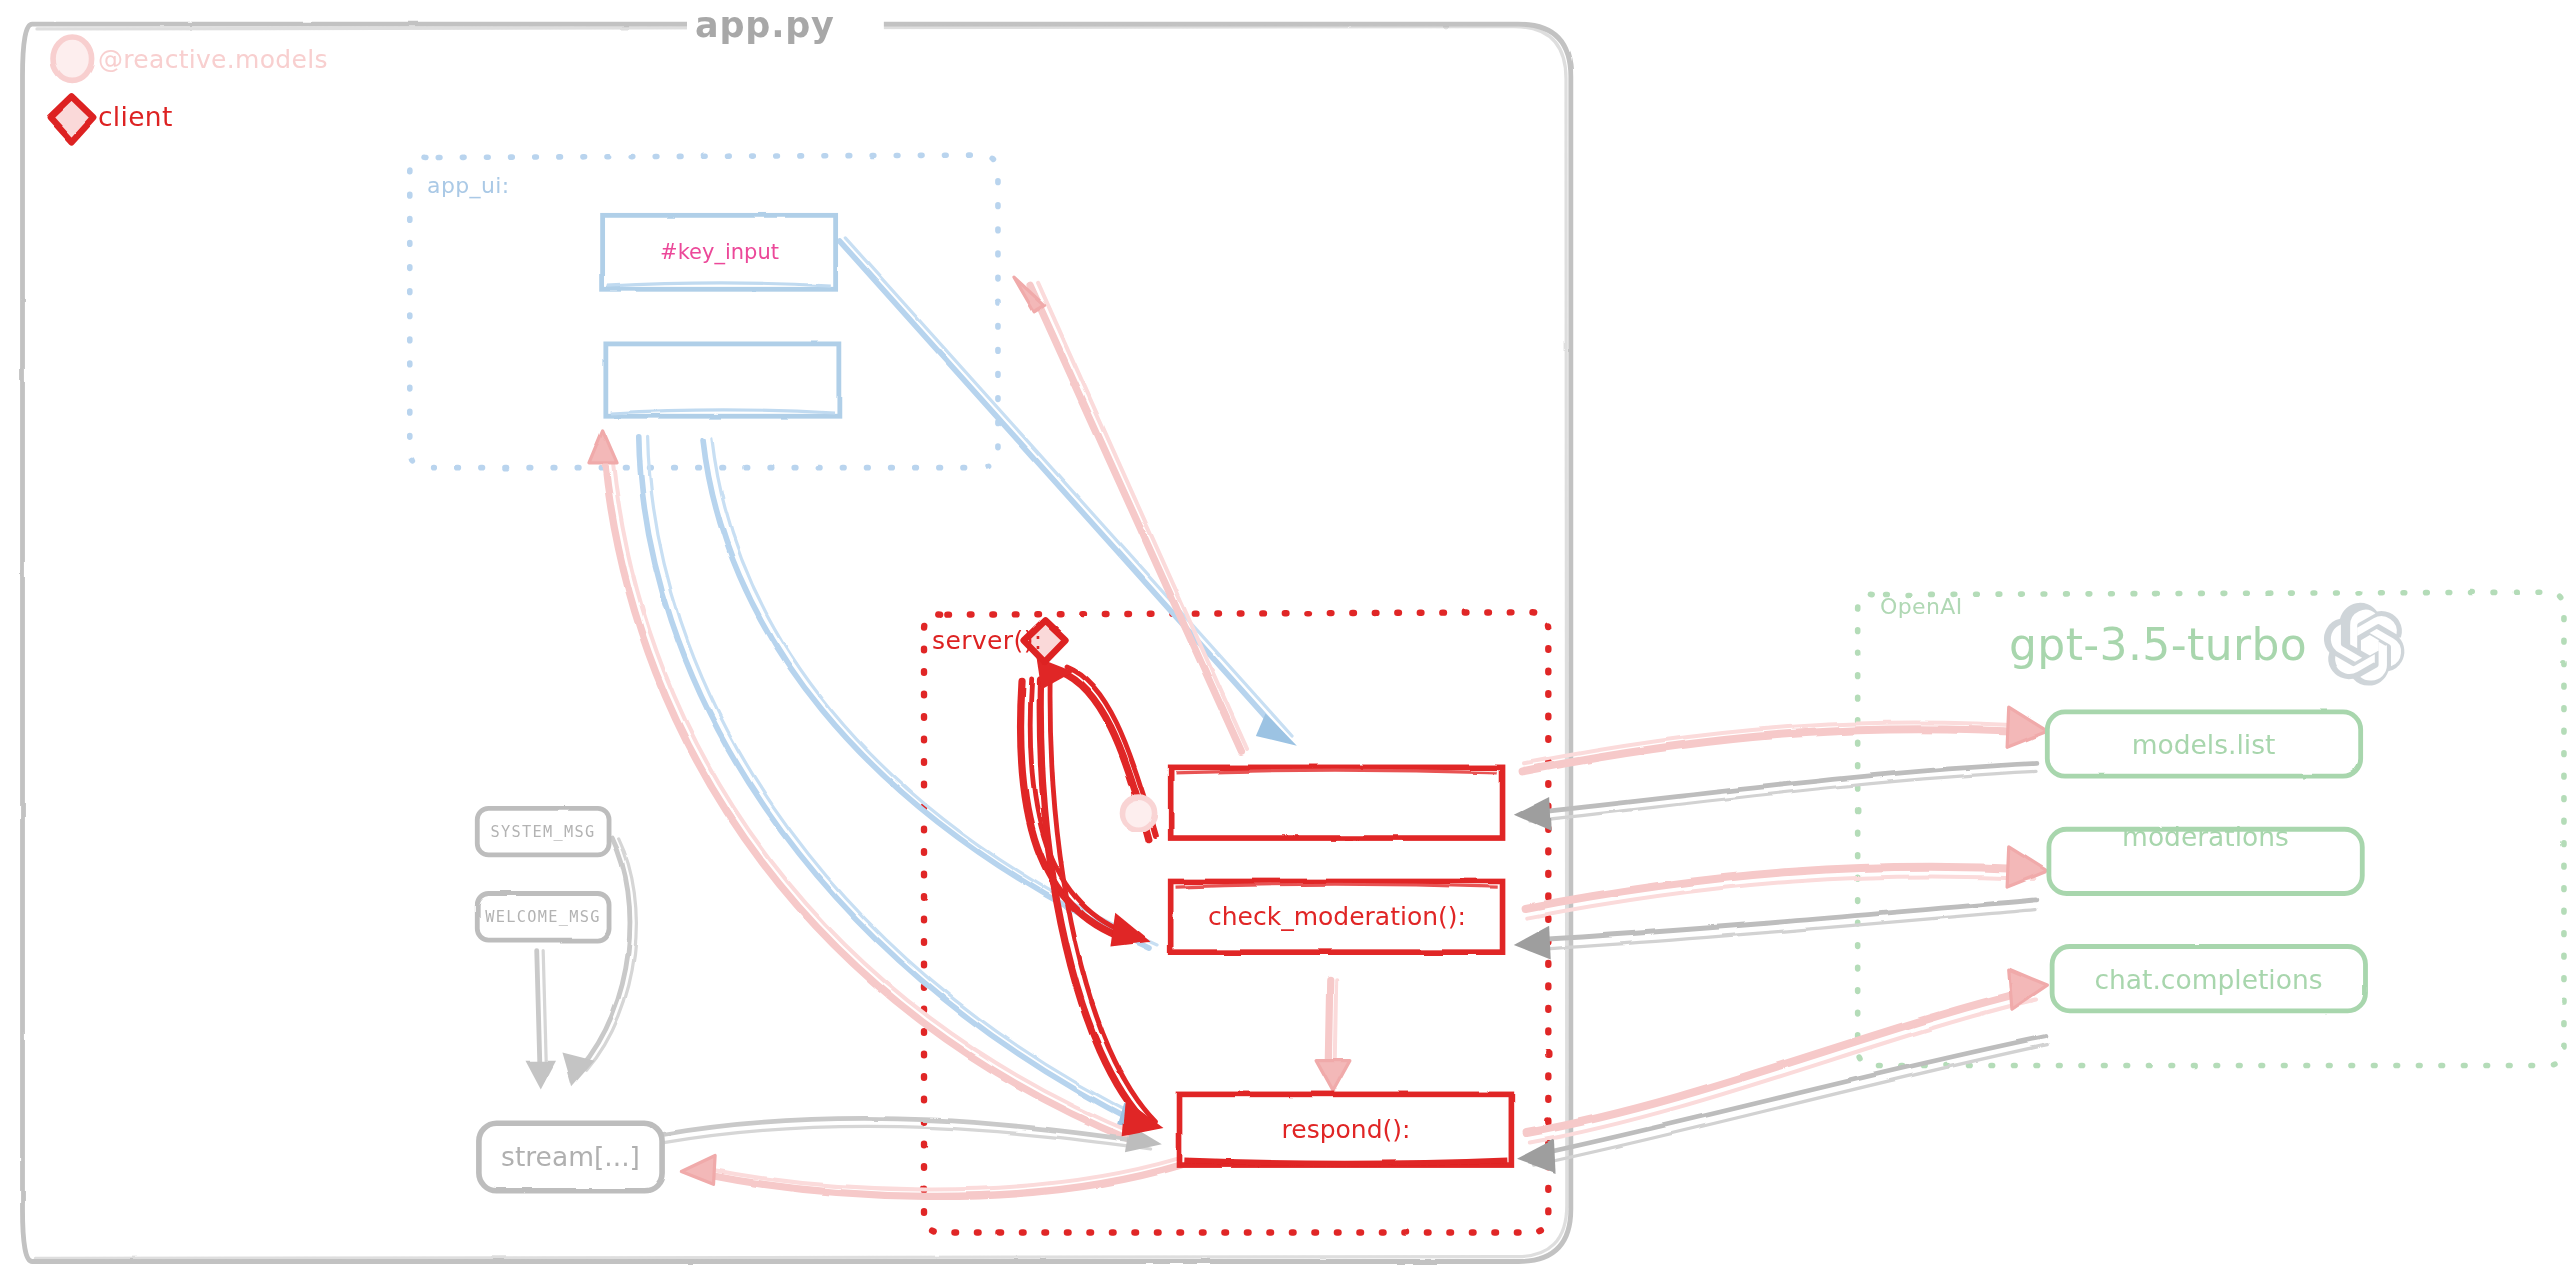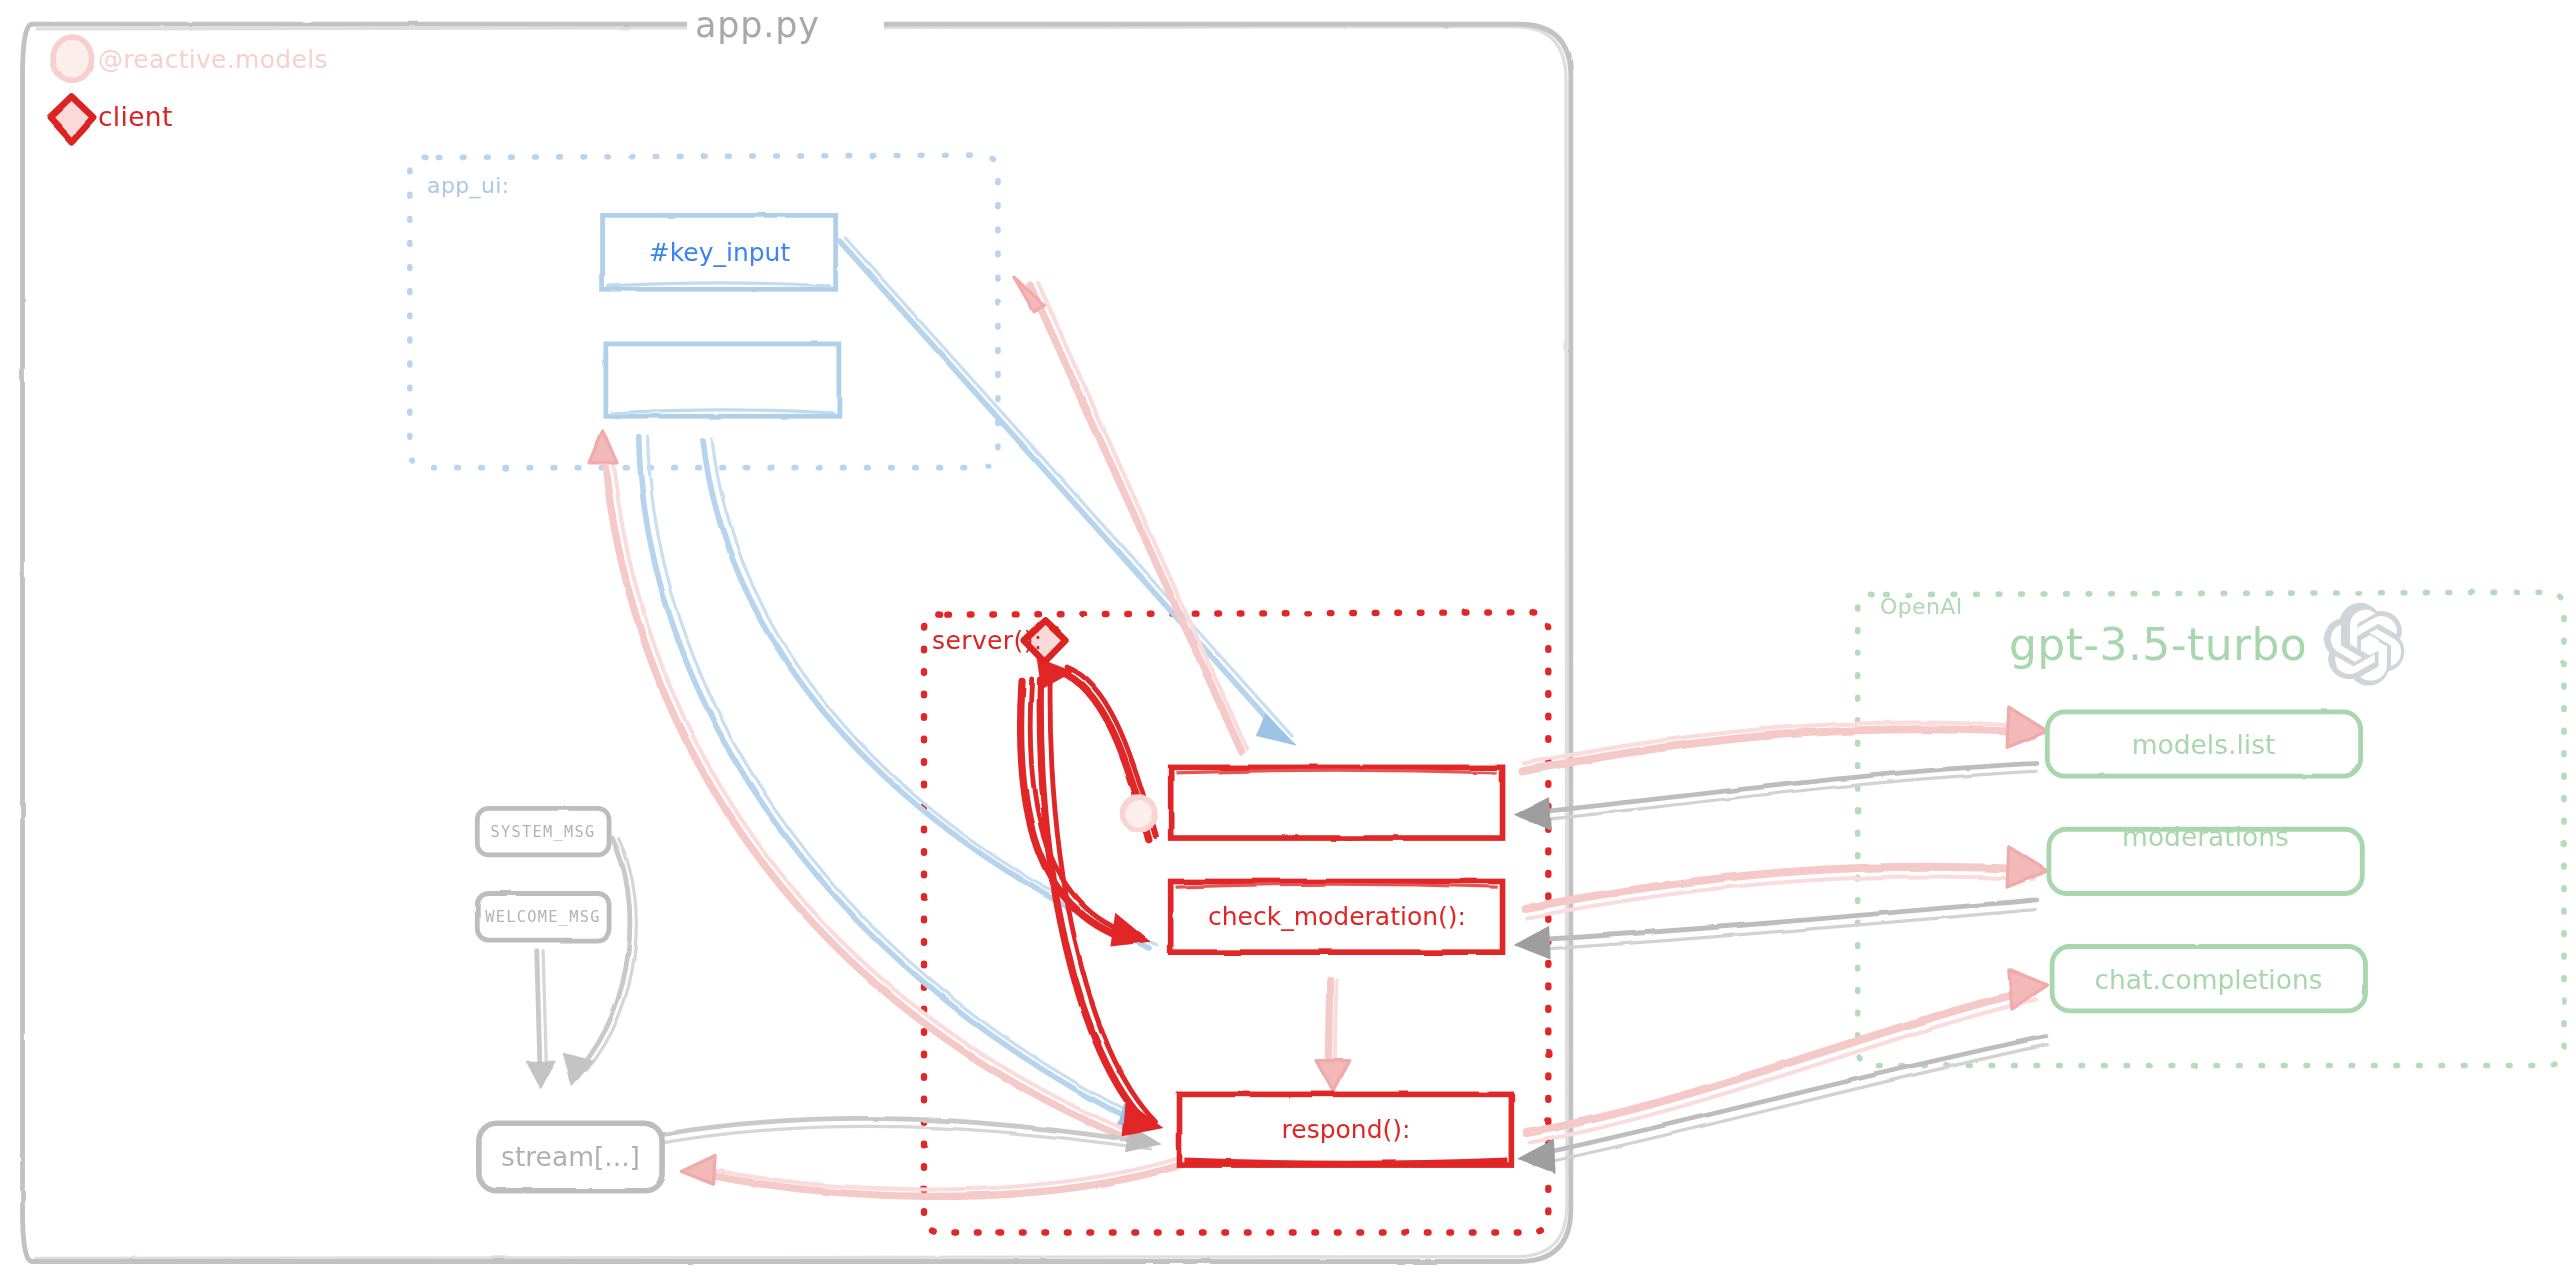--- a/index.html
+++ b/index.html
@@ -77,21 +77,21 @@
   #server-label   { color: #dd2222; font-size: 25px; }
   #openai-label   { color: #b0d8b4; }
 
   #openai-model-title {
     font-size: 44px;
     color: #a8d6ad;
     letter-spacing: 0.4px;
   }
 
   
-  .ui-node-text   { color: #3b82f6; font-size: 25px; }
+  .ui-node-text   { color: #ec4899; font-size: 21px; }
   .srv-node-text  { color: #e02525; font-size: 25px; }
   .api-node-text  { color: #a8d6ad; font-size: 26.5px; }
   .const-node-text{
     color: #b3b3b3;
     font-size: 15.3px;
     letter-spacing: 1.3px;
     font-family: "DejaVu Sans Mono", monospace;
   }
   .stream-node-text { color: #b0b0b0; font-size: 26.5px; }
 </style>
@@ -338,21 +338,21 @@
       <circle cx="1417" cy="1012" r="20" fill="#fdeeee" stroke="#f9d4d4" stroke-width="7"></circle>
     </g>
 
     <g transform="translate(2890,748) scale(4.55)" opacity="0.95">
       <path fill="#ccd3d7" d="M21.55 10.004a5.42 5.42 0 0 0-.46-4.46 5.65 5.65 0 0 0-6.07-2.68A5.66 5.66 0 0 0 4.9 4.867a5.44 5.44 0 0 0-3.63 2.63 5.63 5.63 0 0 0 .7 6.6 5.42 5.42 0 0 0 .46 4.46 5.65 5.65 0 0 0 6.07 2.68 5.6 5.6 0 0 0 4.23 1.89 5.66 5.66 0 0 0 5.39-3.91 5.44 5.44 0 0 0 3.63-2.63 5.63 5.63 0 0 0-.7-6.58zm-8.38 11.72a4.2 4.2 0 0 1-2.69-.97l.13-.08 4.47-2.58a.73.73 0 0 0 .37-.63v-6.3l1.89 1.09a.07.07 0 0 1 .4.05v5.22a4.21 4.21 0 0 1-4.21 4.2zm-9.04-3.86a4.2 4.2 0 0 1-.5-2.82l.13.08 4.47 2.58a.73.73 0 0 0 .73 0l5.46-3.15v2.18a.07.07 0 0 1-.3.06l-4.52 2.61a4.21 4.21 0 0 1-5.74-1.54zM2.95 8.3a4.2 4.2 0 0 1 2.2-1.85v5.32a.7.7 0 0 0 .36.62l5.43 3.13-1.89 1.09a.07.07 0 0 1-.07 0l-4.52-2.61A4.21 4.21 0 0 1 2.95 8.3zm15.52 3.61-5.46-3.17L14.9 7.65a.07.07 0 0 1 .07 0l4.52 2.61a4.2 4.2 0 0 1-.65 7.58v-5.32a.71.71 0 0 0-.37-.61zm1.88-2.83-.13-.08-4.46-2.6a.73.73 0 0 0-.74 0l-5.45 3.15V7.37a.07.07 0 0 1 .03-.06l4.52-2.6a4.2 4.2 0 0 1 6.24 4.35zM9.6 12.95l-1.89-1.09a.07.07 0 0 1-.04-.05V6.6a4.2 4.2 0 0 1 6.9-3.23l-.13.08-4.47 2.58a.73.73 0 0 0-.37.63zm1.03-2.21L13.06 9.3l2.43 1.4v2.8l-2.43 1.4-2.43-1.4z"></path>
     </g>
   </svg>
 
   <div class="node-layer">
 
-    <div class="label" id="page-title" style="left:695px; top:8px;">app.py</div>
+    <div class="label" id="page-title" style="left:695px; top:8px;font-weight:bold;">app.py</div>
 
     <div class="label" id="legend-reactive-label" style="left:98px; top:47px;">@reactive.models</div>
     <div class="label" id="legend-client-label" style="left:98px; top:104px;">client</div>
 
     <div class="label grp-label" id="app-ui-label" style="left:427px; top:175px;">app_ui:</div>
     <div class="label grp-label" id="server-label" style="left:932px; top:628px;">server():</div>
     <div class="label grp-label" id="openai-label" style="left:1880px; top:596px;">OpenAI</div>
     <div class="label" id="openai-model-title" style="left:2009px; top:623px;">gpt-3.5-turbo</div>
 
     <div class="box-text ui-node-text" style="left:603px; top:215px; width:233px; height:74px;">

